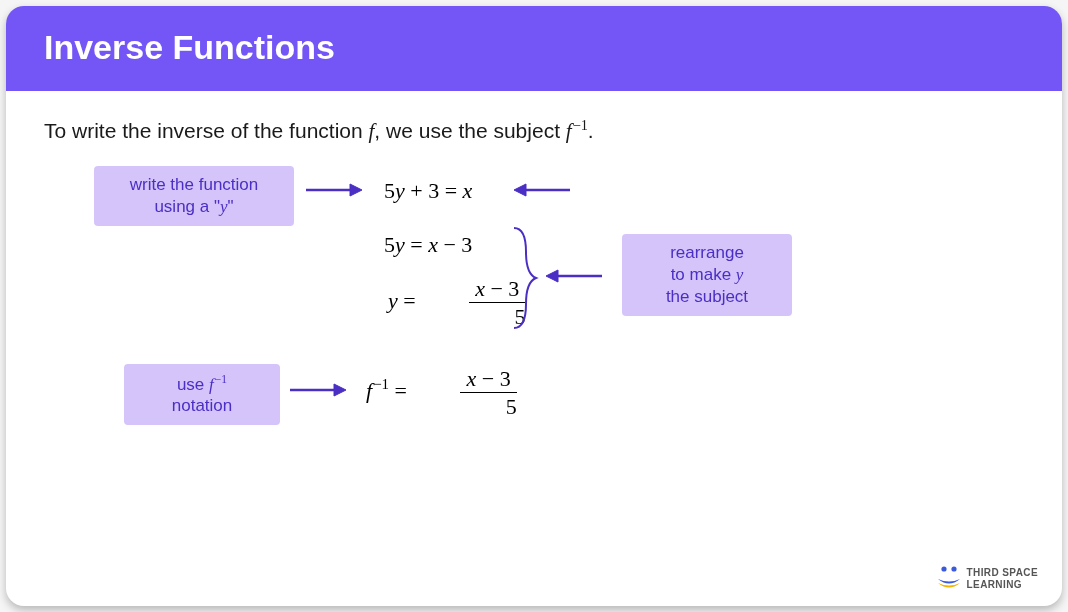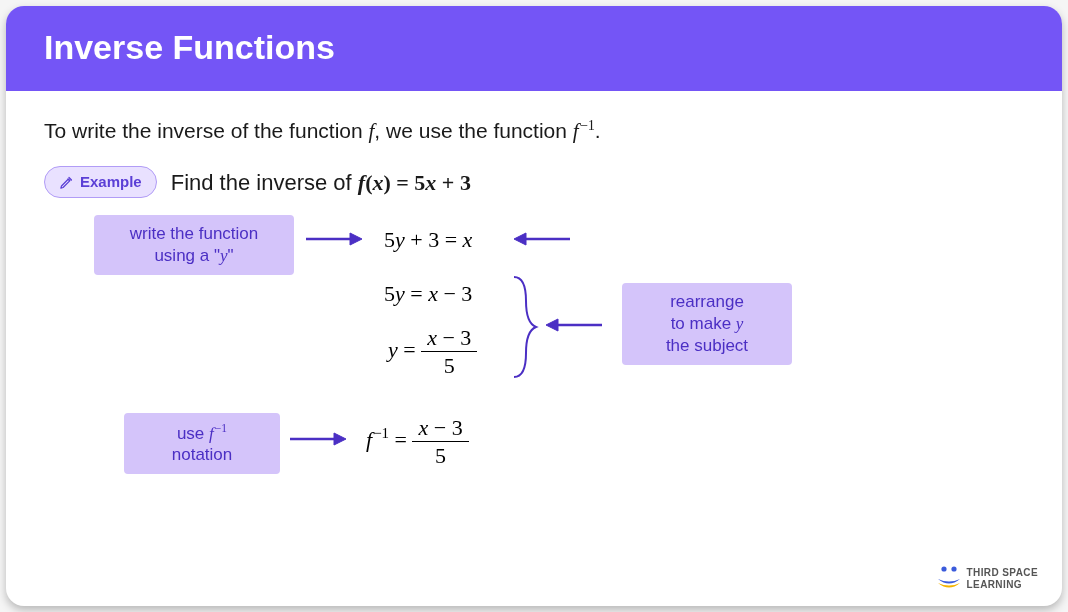--- a/index.html
+++ b/index.html
@@ -59,21 +59,21 @@
     padding: 8px 16px;
     border-radius: 4px;
     line-height: 1.3;
   }
   .eq {
     position: absolute;
     font-family: Georgia, "Times New Roman", serif;
     font-size: 22px;
     color: #000;
   }
-  .frac { display: inline-block; text-align: center; vertical-align: middle; line-height: 1.15;}
+  .frac { display: inline-block; text-align: right; vertical-align: middle; line-height: 1.15; margin-left: 48px;}
   .frac .num { display: block; border-bottom: 1.6px solid #000; padding: 0 6px 1px 6px;}
   .frac .den { display: block; padding-top: 1px;}
   .arrow {
     position: absolute;
     stroke: #4B2FC4;
     fill: #4B2FC4;
   }
   .brace {
     position: absolute;
     stroke: #4B2FC4;
@@ -94,35 +94,23 @@
 </head>
 <body>
 
 <div class="card">
   <div class="header">
     <h1>Inverse Functions</h1>
   </div>
 
   <div class="content">
     <p class="intro2">
-      <span>To write the inverse of the function </span><span class="mi">f</span><span>, we use the function </span><span class="mi">f</span><span class="sup">−1</span><span>.</span>
+      <span>To write the inverse of the function </span><span class="mi">f</span><span>, we use the subject </span><span class="mi">f</span><span class="sup">−1</span><span>.</span>
     </p>
 
-    <div class="example-row">
-      <span class="example-badge">
-        <svg class="pencil" viewBox="0 0 24 24">
-            <path fill="none" stroke="#5B3FD6" stroke-width="2" stroke-linecap="round" stroke-linejoin="round" d="M3 21l3.5-1 11-11-2.5-2.5-11 11L3 21zM14 6.5l2.5 2.5M16 4l4 4"></path>
-          </svg>
-        <span>Example</span>
-      </span>
-      <span class="example-text">
-        <span>Find the inverse of </span>
-        <span class="mn" style="font-weight:600;"><span class="mi">f</span>(<span class="mi">x</span>) = <span>5</span><span class="mi">x</span> + 3</span>
-      </span>
-    </div>
 
     <div class="workarea">
 
       <div class="hint-box" style="left:50px; top:0px; width:200px;">
         <span>write the function</span><br>
         <span>using a "</span><span class="mi">y</span><span>"</span>
       </div>
 
       <svg class="arrow" style="left:260px; top:14px;" width="60" height="20">
           <line x1="2" y1="10" x2="48" y2="10" stroke-width="2.5"></line>

